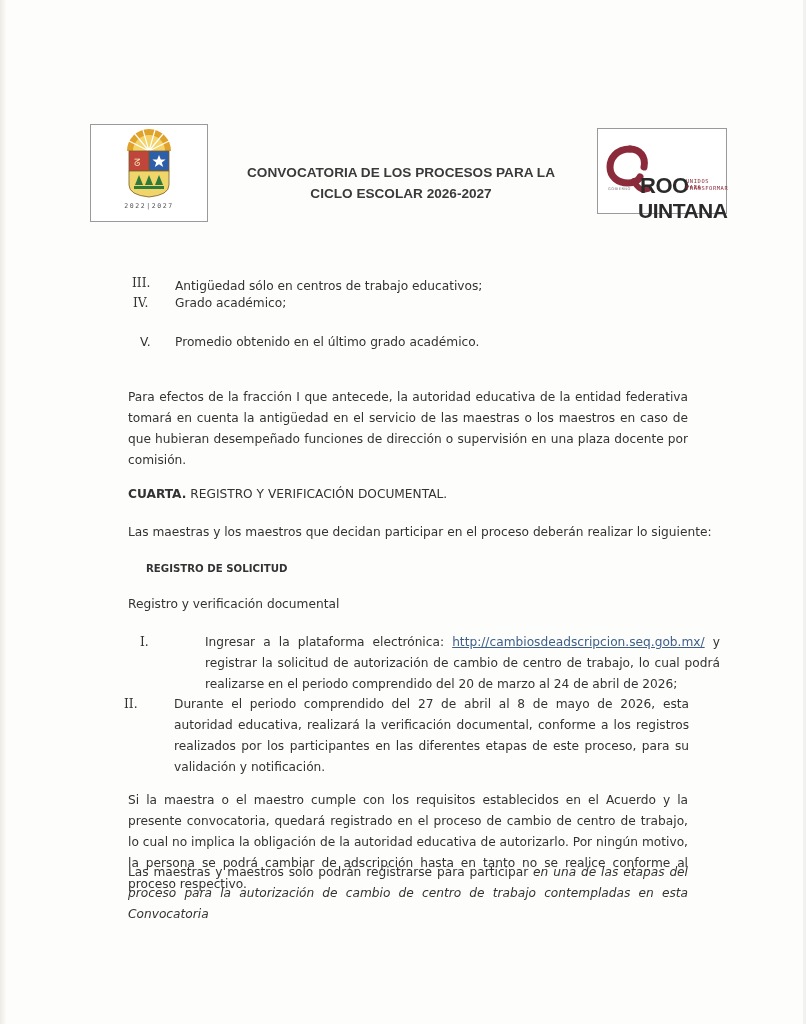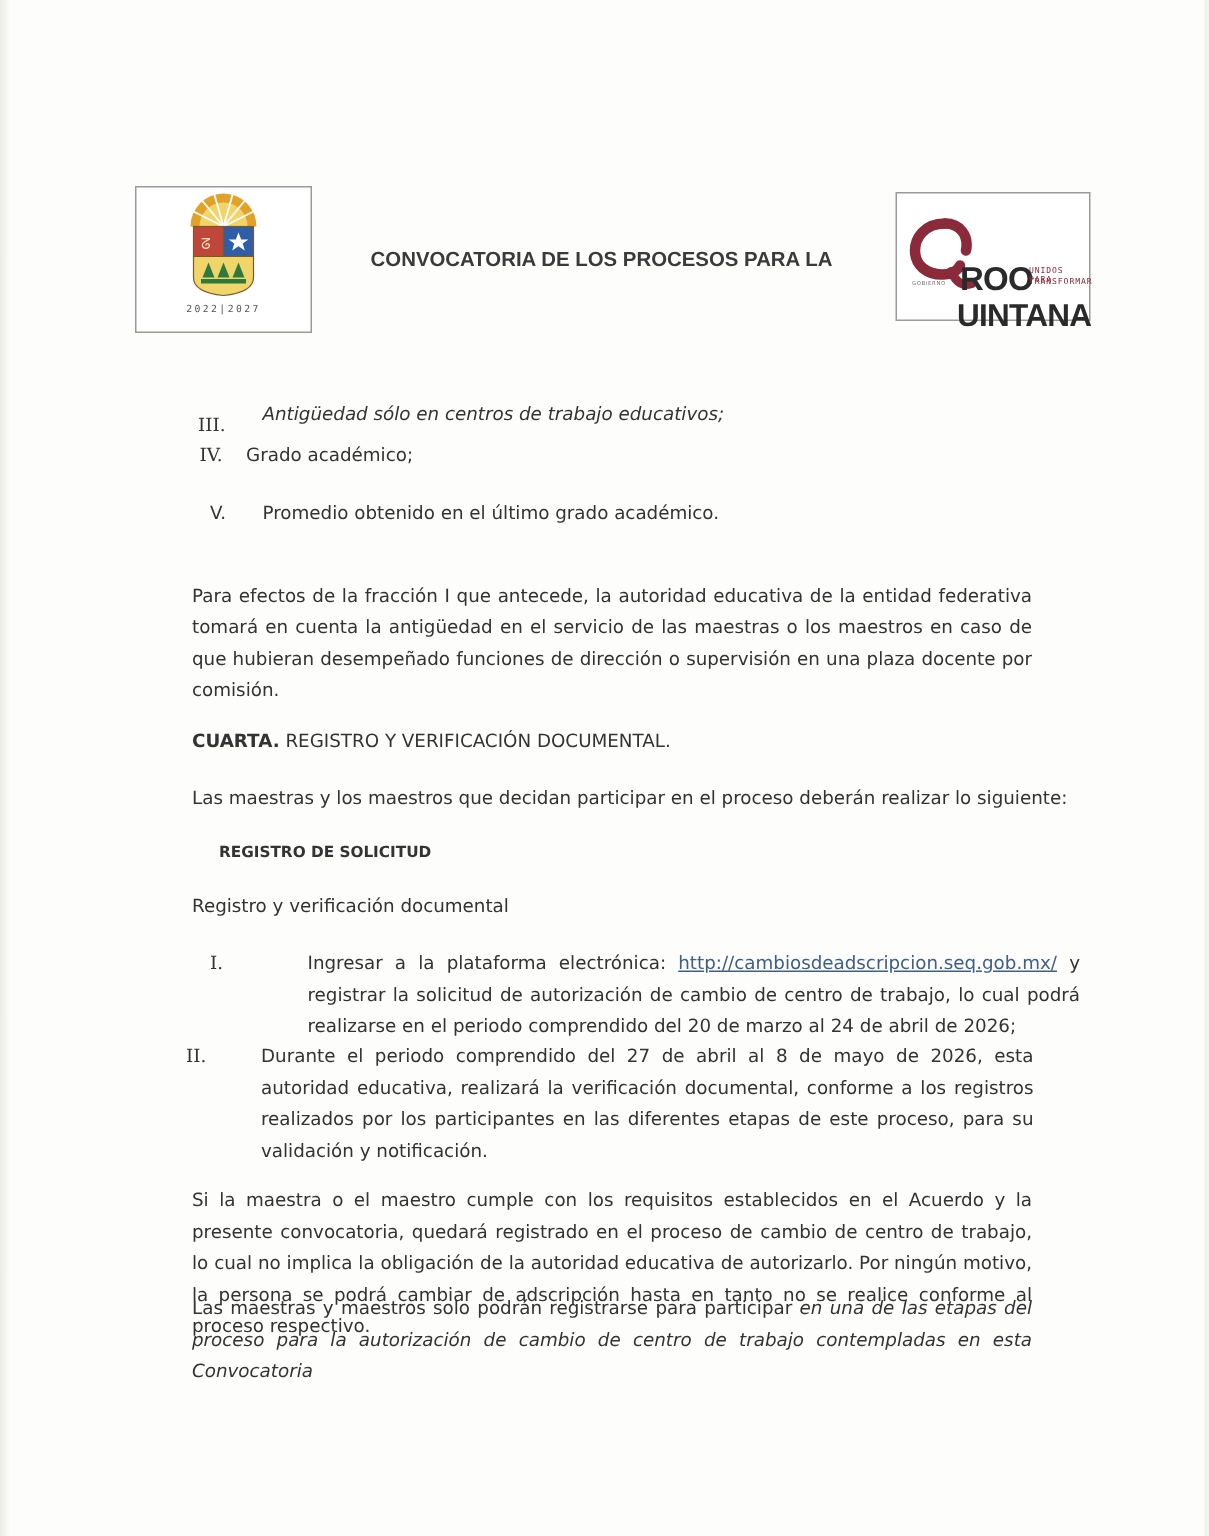--- a/index.html
+++ b/index.html
@@ -58,39 +58,40 @@
     <polygon points="44,60 48,50 52,60" fill="#2f7a3a"></polygon>
     <polygon points="54,60 58,50 62,60" fill="#2f7a3a"></polygon>
     <polygon points="64,60 68,50 72,60" fill="#2f7a3a"></polygon>
     <rect x="43" y="61" width="30" height="3" fill="#2f7a3a"></rect>
   </svg>
   <div class="seal-year">2022|2027</div>
 </div>
 
 <div class="header-title">
   <div>CONVOCATORIA DE LOS PROCESOS PARA LA</div>
+  <div>CICLO ESCOLAR 2026-2027</div>
 </div>
 
 <div class="logo-box logo-right">
   <svg width="50" height="60" viewBox="0 0 50 60" style="position:absolute;left:6px;top:14px;">
     <path d="M26 6 C12 6 6 16 6 24 C6 34 14 40 24 40 C30 40 34 38 36 34" fill="none" stroke="#8b2a3a" stroke-width="7" stroke-linecap="round"></path>
     <path d="M26 6 C36 6 42 14 40 24" fill="none" stroke="#8b2a3a" stroke-width="7" stroke-linecap="round"></path>
     <path d="M30 38 C34 46 38 48 44 46" fill="none" stroke="#8b2a3a" stroke-width="6" stroke-linecap="round"></path>
   </svg>
   <div class="qr-word" style="left:40px;top:22px;font-size:21px;letter-spacing:-0.5px;margin-top:48px;">UINTANA</div>
   <div class="qr-word" style="left:42px;top:44px;font-size:22px;letter-spacing:-0.5px;">ROO</div>
   <div class="qr-tag" style="left:88px;top:49px;">UNIDOS PARA</div>
   <div class="qr-tag" style="left:88px;top:56px;">TRANSFORMAR</div>
   <div class="qr-gov" style="left:10px;top:58px;">GOBIERNO</div>
 </div>
 
 <div class="roman" style="left:132px;top:276px;">III.</div>
-<div class="txt" style="left:175px;top:266px;font-style:italic;">Antigüedad sólo en centros de trabajo educativos;</div>
+<div class="txt" style="left:175px;top:276px;">Antigüedad sólo en centros de trabajo educativos;</div>
 <div class="roman" style="left:133px;top:296px;">IV.</div>
-<div class="txt" style="left:164px;top:293px;">Grado académico;</div>
+<div class="txt" style="left:175px;top:293px;">Grado académico;</div>
 <div class="txt" style="left:140px;top:332px;">V.</div>
 <div class="txt" style="left:175px;top:332px;">Promedio obtenido en el último grado académico.</div>
 
 <div class="txt just" style="left:128px;top:387px;width:560px;">Para efectos de la fracción I que antecede, la autoridad educativa de la entidad federativa tomará en cuenta la antigüedad en el servicio de las maestras o los maestros en caso de que hubieran desempeñado funciones de dirección o supervisión en una plaza docente por comisión.</div>
 
 <div class="txt" style="left:128px;top:484px;">
   <span class="bold">CUARTA.</span><span> REGISTRO Y VERIFICACIÓN DOCUMENTAL.</span>
 </div>
 
 <div class="txt" style="left:128px;top:522px;">Las maestras y los maestros que decidan participar en el proceso deberán realizar lo siguiente:</div>

